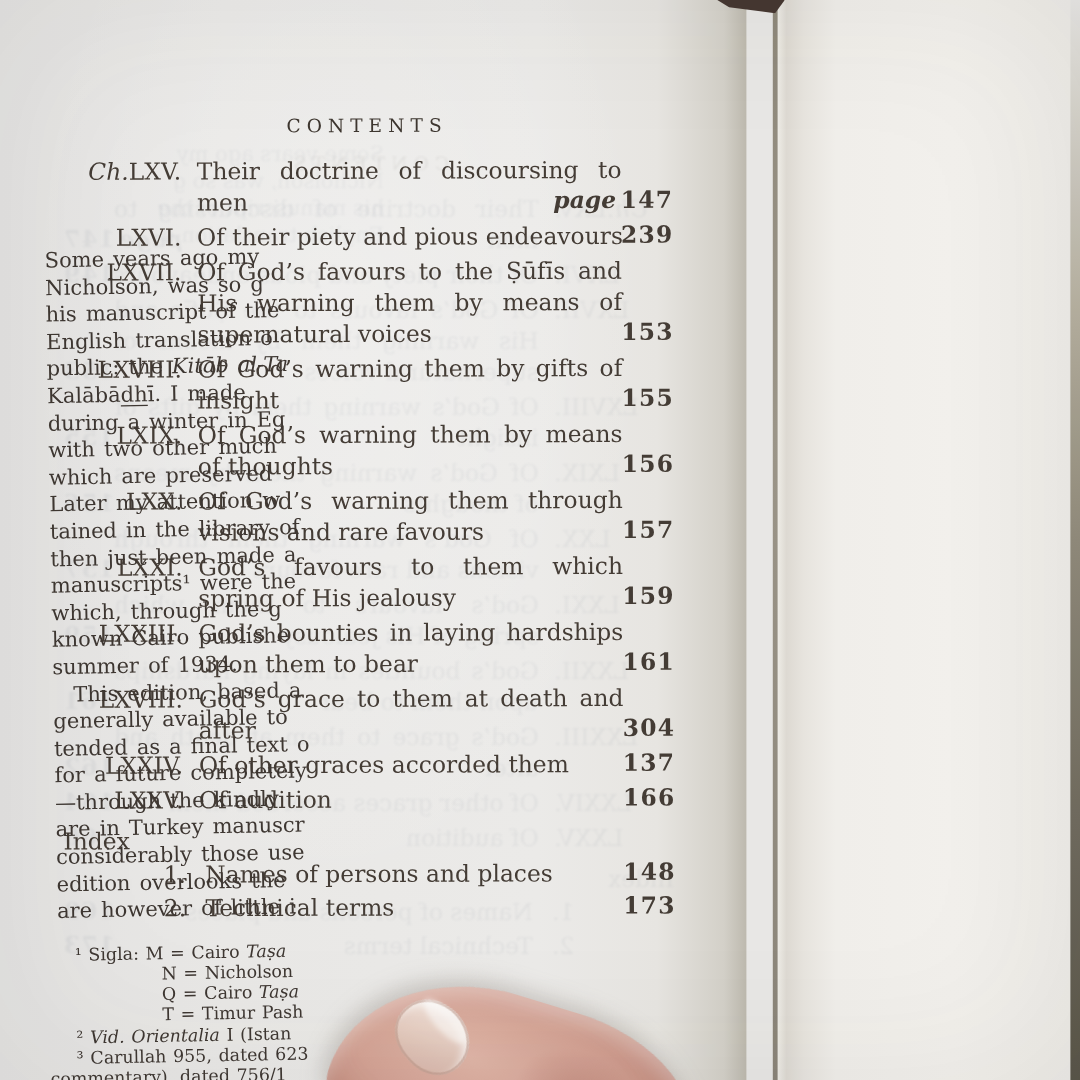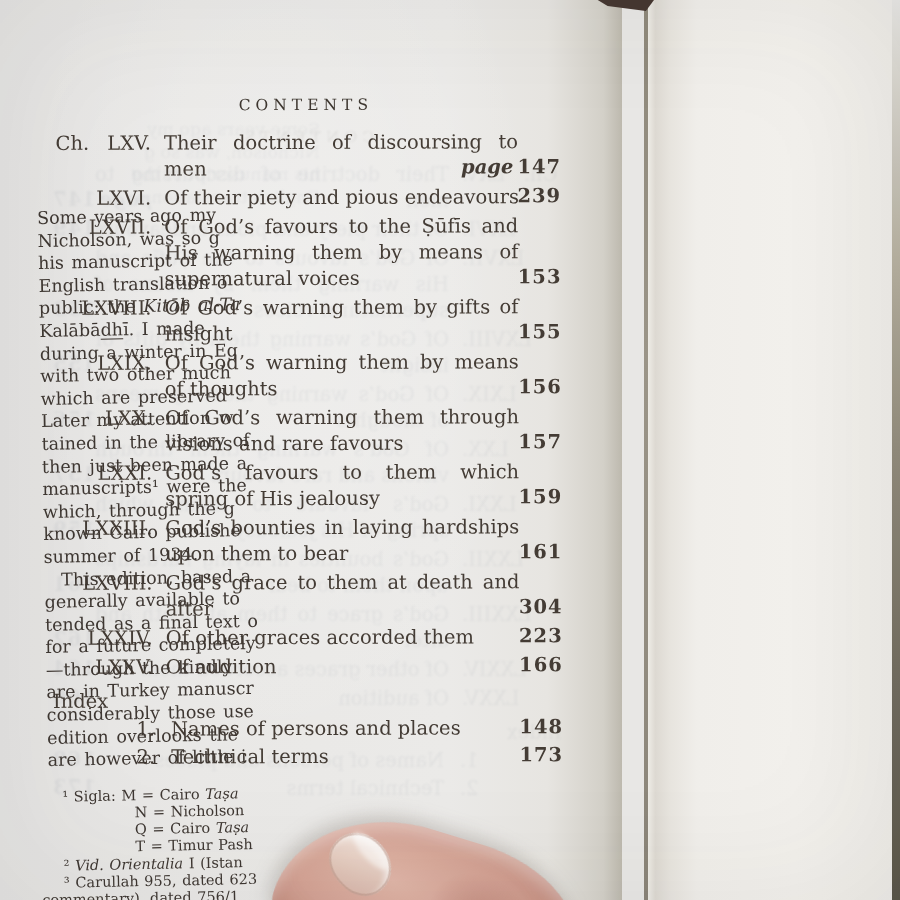--- a/index.html
+++ b/index.html
@@ -24,21 +24,21 @@
   }
   .right-strip{position:absolute;left:892px;top:0;width:8px;height:900px;
     background:linear-gradient(180deg,rgba(210,206,194,0) 0%,#b5af9e 30%,#928c7c 50%,#726d60 75%,#595549 100%);}
   .cover-wedge{position:absolute;left:596px;top:0;width:58px;height:11px;background:#463731;
     clip-path:polygon(3% 0,100% 0,86% 100%,20% 55%);}
   
   .toc{position:absolute;left:52px;top:96px;width:510px;color:#443c35;transform:rotate(-0.2deg);}
   .toc-heading{text-align:center;font-size:15.5px;letter-spacing:5px;color:#3e3730;margin:0 0 16px 0;font-weight:normal;}
   .entry{position:relative;margin-top:3px;font-size:19.5px;line-height:26px;}
   .chap{display:inline-block;width:100px;text-align:right;vertical-align:top;white-space:nowrap;}
-  .pfx{margin-right:18px;}
+  .pfx{font-style:italic;margin-right:0;}
   .titles{display:inline-block;width:354px;margin-left:13px;vertical-align:top;}
   .tl{white-space:nowrap;}
   .tl.just{text-align:justify;text-align-last:justify;}
   .pg{position:absolute;right:0;bottom:1px;letter-spacing:1px;font-weight:bold;}
   .pg i{letter-spacing:0;margin-right:4px;}
   .index-block{margin-top:7px;}
   .index-label{font-size:19.5px;line-height:27px;}
   .idx-row{position:relative;font-size:19.5px;line-height:27px;margin-top:1px;}
   .idx-num{display:inline-block;width:102px;text-align:right;}
   .idx-title{margin-left:16px;}
@@ -120,21 +120,21 @@
     <div>
         <div class="entry"><span class="chap"><span class="pfx">Ch.</span>LXV.</span><span class="titles"><div class="tl just">Their doctrine of discoursing to</div><div class="tl">men</div></span><span class="pg"><i>page</i>147</span></div>
         <div class="entry"><span class="chap">LXVI.</span><span class="titles"><div class="tl">Of their piety and pious endeavours</div></span><span class="pg">239</span></div>
         <div class="entry"><span class="chap">LXVII.</span><span class="titles"><div class="tl just">Of God’s favours to the Ṣūfīs and</div><div class="tl just">His warning them by means of</div><div class="tl">supernatural voices</div></span><span class="pg">153</span></div>
         <div class="entry"><span class="chap">LXVIII.</span><span class="titles"><div class="tl just">Of God’s warning them by gifts of</div><div class="tl">insight</div></span><span class="pg">155</span></div>
         <div class="entry"><span class="chap">LXIX.</span><span class="titles"><div class="tl just">Of God’s warning them by means</div><div class="tl">of thoughts</div></span><span class="pg">156</span></div>
         <div class="entry"><span class="chap">LXX.</span><span class="titles"><div class="tl just">Of God’s warning them through</div><div class="tl">visions and rare favours</div></span><span class="pg">157</span></div>
         <div class="entry"><span class="chap">LXXI.</span><span class="titles"><div class="tl just">God’s favours to them which</div><div class="tl">spring of His jealousy</div></span><span class="pg">159</span></div>
         <div class="entry"><span class="chap">LXXIII.</span><span class="titles"><div class="tl just">God’s bounties in laying hardships</div><div class="tl">upon them to bear</div></span><span class="pg">161</span></div>
         <div class="entry"><span class="chap">LXVIII.</span><span class="titles"><div class="tl just">God’s grace to them at death and</div><div class="tl">after</div></span><span class="pg">304</span></div>
-        <div class="entry"><span class="chap">LXXIV.</span><span class="titles"><div class="tl">Of other graces accorded them</div></span><span class="pg">223</span></div>
+        <div class="entry"><span class="chap">LXXIV.</span><span class="titles"><div class="tl">Of other graces accorded them</div></span><span class="pg">137</span></div>
         <div class="entry"><span class="chap">LXXV.</span><span class="titles"><div class="tl">Of audition</div></span><span class="pg">166</span></div>
       </div>
     <div class="index-block">
       <div class="index-label">Index</div>
       <div>
           <div class="idx-row"><span class="idx-num">1.</span><span class="idx-title">Names of persons and places</span><span class="pg">148</span></div>
           <div class="idx-row"><span class="idx-num">2.</span><span class="idx-title">Technical terms</span><span class="pg">173</span></div>
         </div>
     </div>
   </div>

